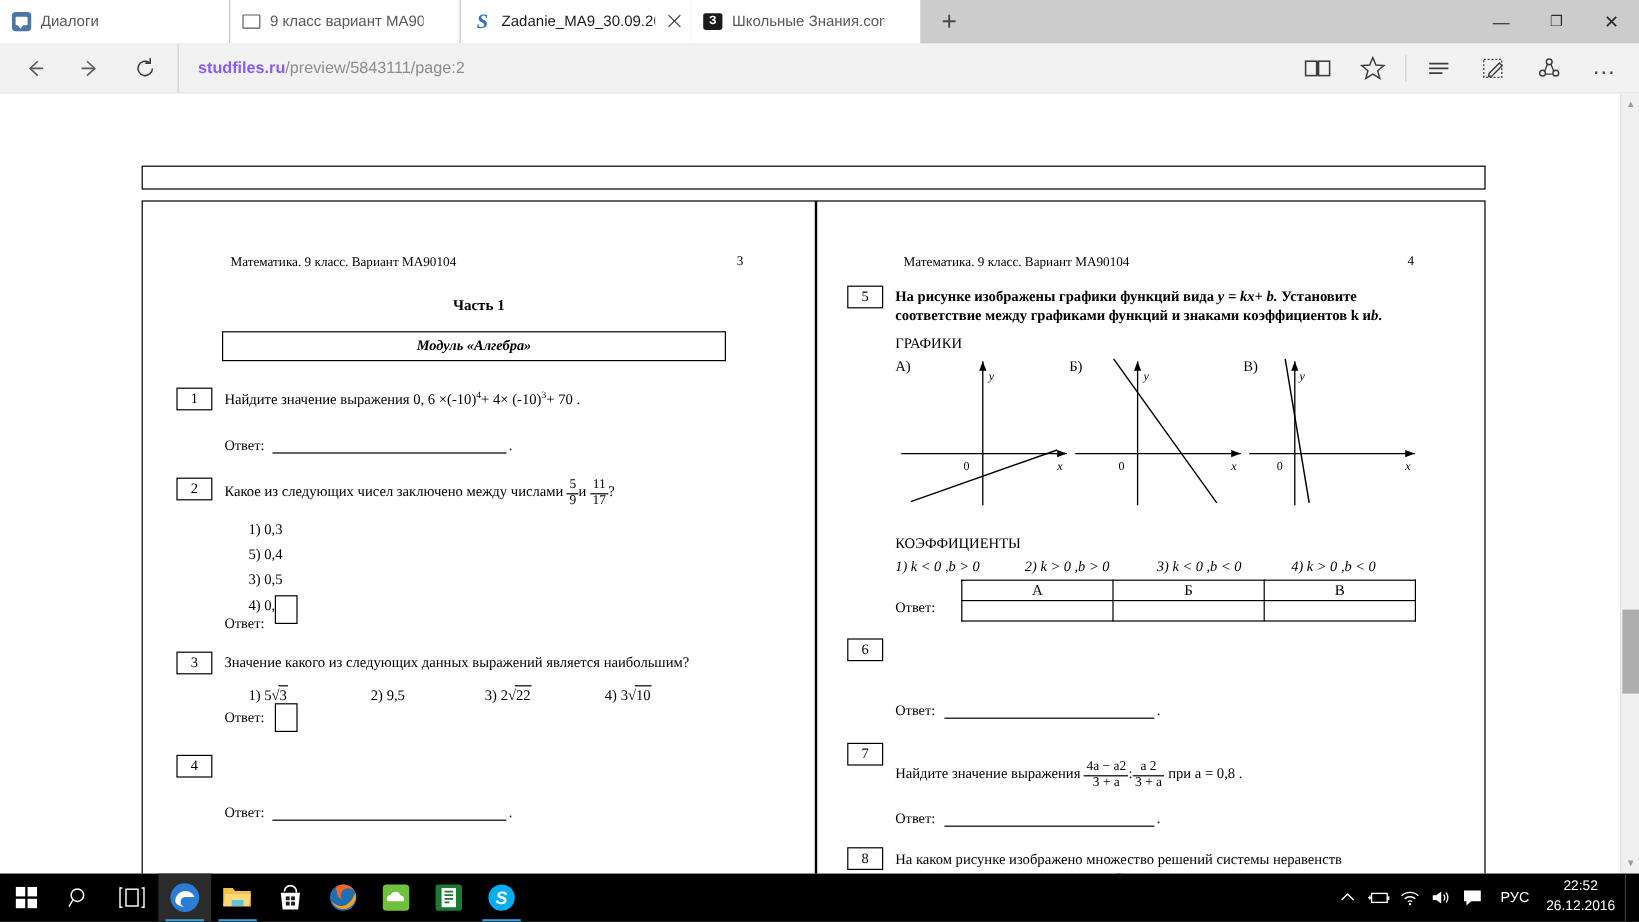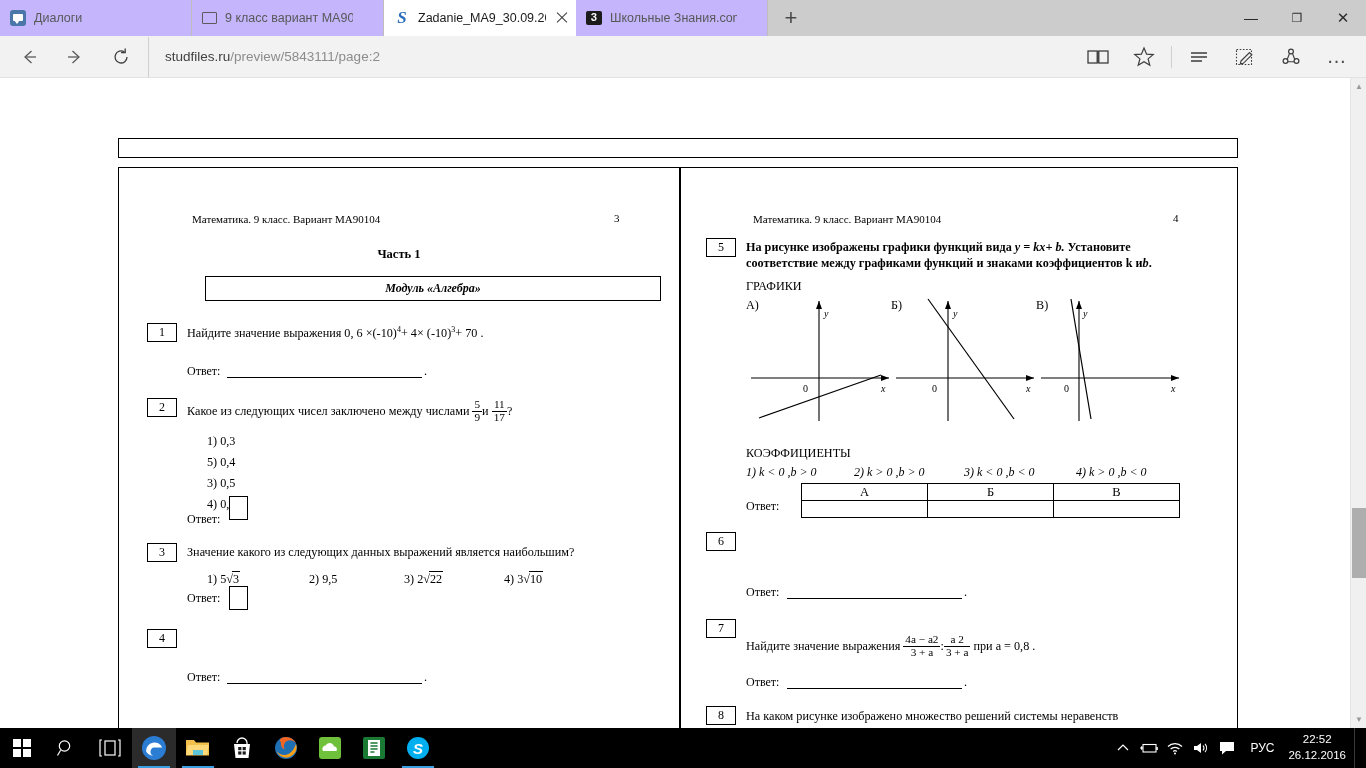--- a/index.html
+++ b/index.html
@@ -14,21 +14,21 @@
   .browser { position: absolute; left: 0; top: 0; width: 1366px; height: 728px; background: #fff; }
 
   
   .tabstrip {
     position: relative; height: 36px; background: #cccccc;
     display: flex; align-items: stretch;
   }
   .tab {
     position: relative; display: flex; align-items: center;
     width: 192px; padding: 0 6px 0 10px; gap: 8px;
-    font-size: 12.5px; color: #585858; background: #c4b5fd;
+    font-size: 12.5px; color: #585858; background: #ffffff;
     border-right: 1px solid #bdbdbd;
     overflow: hidden; white-space: nowrap;
   }
   .tab.active { background: #ffffff; color: #1a1a1a; border-right: none; }
   .tab .tab-title {
     flex: 1 1 auto; overflow: hidden; white-space: nowrap;
     text-overflow: clip; font-size: 12.5px;
   }
   .tab .tab-close {
     flex: 0 0 auto; width: 16px; height: 16px; position: relative;
@@ -86,21 +86,21 @@
   .tbtn {
     width: 46px; height: 40px; display: flex; align-items: center; justify-content: center;
     color: #4a4a4a;
   }
   .tbtn svg { display: block; }
   .addressbox {
     flex: 1 1 auto; height: 40px; display: flex; align-items: center;
     border-left: 1px solid #cfcfcf; padding-left: 16px; margin-left: 4px;
   }
   .url { font-size: 13.5px; color: #8c8c8c; font-family: "Liberation Sans", sans-serif; }
-  .url b { color: #404040; font-weight: normal; }
+  .url b { color: #8b5cf6; font-weight: bold; }
   .toolbar-right { display: flex; align-items: center; }
   .tsep { width: 1px; height: 22px; background: #cfcfcf; margin: 0 4px; }
 
   
   .viewport {
     position: relative; height: 650px; background: #ffffff; overflow: hidden;
   }
   .scrollbar {
     position: absolute; right: 0; top: 0; width: 16px; height: 650px; background: #f0f0f0;
     border-left: 1px solid #e4e4e4;
@@ -300,21 +300,21 @@
 
       <div class="page-prev"></div>
 
       <div class="page page-left">
         <div class="pg-inner">
           <div class="doc-head" style="left:73px; top:45px;">Математика. 9 класс. Вариант МА90104</div>
           <div class="pg-num" style="left:495px; top:44px;">3</div>
 
           <div class="part-title" style="top:79px;">Часть 1</div>
 
-          <div class="module-box" style="left:66px; top:108px; width:456px;margin-left:20px;">Модуль «Алгебра»</div>
+          <div class="module-box" style="left:66px; top:108px; width:420px;">Модуль «Алгебра»</div>
 
           <div class="qnum" style="left:28px; top:155px;">1</div>
           <div class="qtext" style="left:68px; top:157px; width:470px;">
             <span>Найдите значение выражения 0, 6 ×(-10)</span><sup style="font-size:8px">4</sup><span>+ 4× (-10)</span><sup style="font-size:8px">3</sup><span>+ 70 .</span>
           </div>
           <div class="ans-label" style="left:68px; top:196px;">Ответ:</div>
           <div class="ans-line" style="left:108px; top:209px; width:195px;"></div>
           <div class="ans-dot" style="left:305px; top:196px;">.</div>
 
           <div class="qnum" style="left:28px; top:230px;">2</div>

